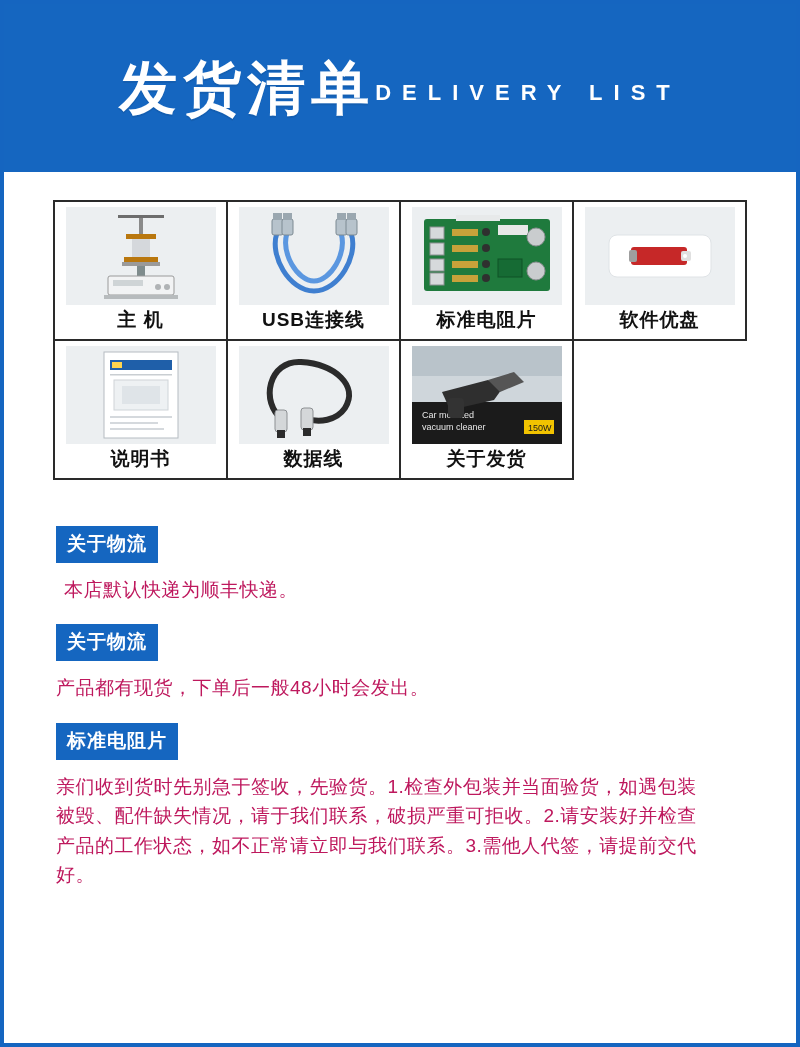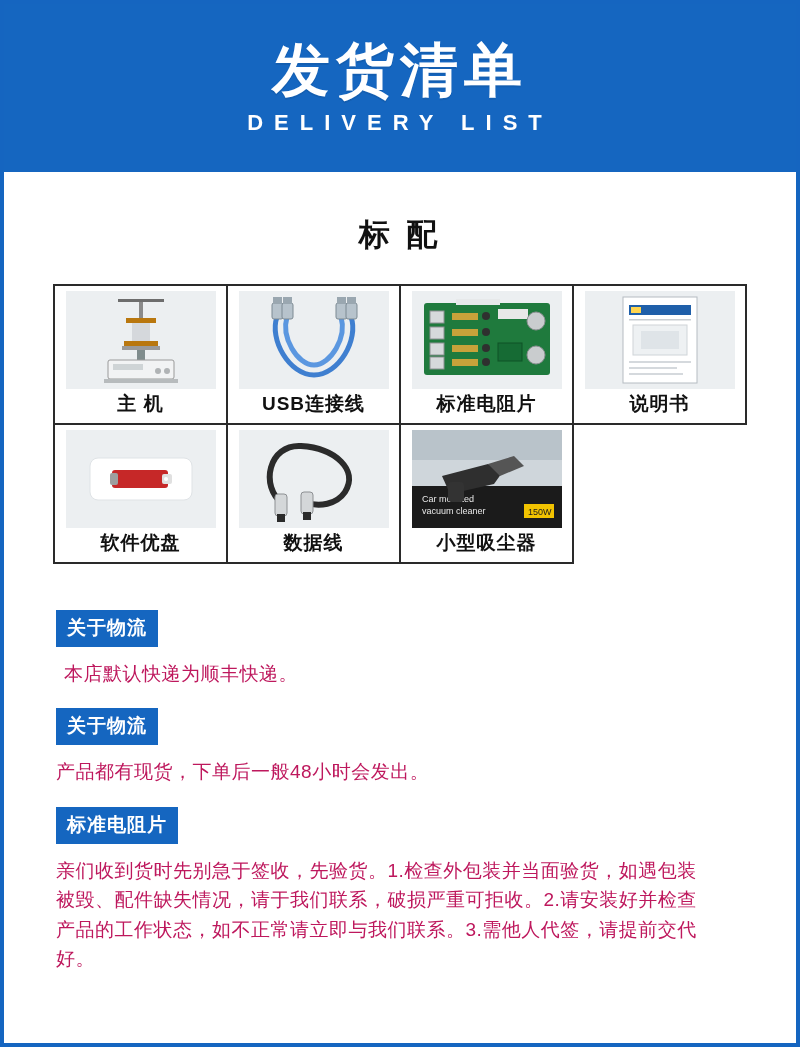--- a/index.html
+++ b/index.html
@@ -20,21 +20,21 @@
     height: 1047px;
     box-sizing: border-box;
     border: 4px solid #1565c0;
     background: #ffffff;
   }
   
   .header {
     background: #1566c0;
     height: 168px;
     display: flex;
-    flex-direction: column;
+    flex-direction: row;
     align-items: center;
     justify-content: center;
     color: #ffffff;
   }
   .header-title {
     font-size: 58px;
     font-weight: bold;
     letter-spacing: 6px;
     line-height: 1.05;
     text-shadow: 0 2px 0 rgba(0,0,0,0.08);
@@ -128,21 +128,20 @@
 </head>
 <body>
 
 <div class="page">
 
   <div class="header">
     <div class="header-title">发货清单</div>
     <div class="header-sub">DELIVERY LIST</div>
   </div>
 
-  <div class="section-title">标 配</div>
 
   <div class="grid-wrap">
     <div class="grid">
 
       <div class="cell">
         <div class="thumb">
           <svg width="150" height="98" viewBox="0 0 150 98">
             <rect x="0" y="0" width="150" height="98" fill="#eceff1"></rect>
             <rect x="52" y="8" width="46" height="3" fill="#6d6d6d"></rect>
             <rect x="73" y="11" width="4" height="18" fill="#8a8a8a"></rect>
@@ -204,46 +203,46 @@
             <rect x="44" y="8" width="44" height="6" fill="#e7e9ea"></rect>
           </svg>
         </div>
         <div class="cell-label">标准电阻片</div>
       </div>
 
       <div class="cell">
         <div class="thumb">
           <svg width="150" height="98" viewBox="0 0 150 98">
             <rect x="0" y="0" width="150" height="98" fill="#eceff1"></rect>
+            <rect x="24" y="28" width="102" height="42" rx="8" fill="#ffffff" stroke="#dfe3e6"></rect>
+            <rect x="46" y="40" width="56" height="18" rx="3" fill="#c62828"></rect>
+            <rect x="44" y="43" width="8" height="12" rx="2" fill="#9e9e9e"></rect>
+            <rect x="96" y="44" width="10" height="10" rx="2" fill="#e0e0e0"></rect>
+            <circle cx="100" cy="49" r="2" fill="#ffffff"></circle>
+          </svg>
+        </div>
+        <div class="cell-label">软件优盘</div>
+      </div>
+
+      <div class="cell">
+        <div class="thumb">
+          <svg width="150" height="98" viewBox="0 0 150 98">
+            <rect x="0" y="0" width="150" height="98" fill="#eceff1"></rect>
             <rect x="38" y="6" width="74" height="86" fill="#ffffff" stroke="#b5bcc2" stroke-width="1"></rect>
             <rect x="44" y="14" width="62" height="10" fill="#1f5fa9"></rect>
             <rect x="46" y="16" width="10" height="6" fill="#ffd54f"></rect>
             <rect x="44" y="28" width="62" height="1.5" fill="#c9ced2"></rect>
             <rect x="48" y="34" width="54" height="30" fill="#eef1f3" stroke="#cfd4d8"></rect>
             <rect x="56" y="40" width="38" height="18" fill="#dfe4e8"></rect>
             <rect x="44" y="70" width="62" height="2" fill="#d5d9dd"></rect>
             <rect x="44" y="76" width="48" height="2" fill="#d5d9dd"></rect>
             <rect x="44" y="82" width="54" height="2" fill="#d5d9dd"></rect>
           </svg>
         </div>
         <div class="cell-label">说明书</div>
-      </div>
-
-      <div class="cell">
-        <div class="thumb">
-          <svg width="150" height="98" viewBox="0 0 150 98">
-            <rect x="0" y="0" width="150" height="98" fill="#eceff1"></rect>
-            <rect x="24" y="28" width="102" height="42" rx="8" fill="#ffffff" stroke="#dfe3e6"></rect>
-            <rect x="46" y="40" width="56" height="18" rx="3" fill="#c62828"></rect>
-            <rect x="44" y="43" width="8" height="12" rx="2" fill="#9e9e9e"></rect>
-            <rect x="96" y="44" width="10" height="10" rx="2" fill="#e0e0e0"></rect>
-            <circle cx="100" cy="49" r="2" fill="#ffffff"></circle>
-          </svg>
-        </div>
-        <div class="cell-label">软件优盘</div>
       </div>
 
       <div class="cell">
         <div class="thumb">
           <svg width="150" height="98" viewBox="0 0 150 98">
             <rect x="0" y="0" width="150" height="98" fill="#eceff1"></rect>
             <path d="M44 74 C 20 56, 30 14, 62 16 C 96 18, 120 40, 106 62 C 98 74, 80 78, 66 72" fill="none" stroke="#2b2b2b" stroke-width="6" stroke-linecap="round"></path>
             <rect x="36" y="64" width="12" height="22" rx="3" fill="#d4d7d9" stroke="#8d9093"></rect>
             <rect x="38" y="84" width="8" height="8" fill="#2b2b2b"></rect>
             <rect x="62" y="62" width="12" height="22" rx="3" fill="#d4d7d9" stroke="#8d9093"></rect>
@@ -262,21 +261,21 @@
             <rect x="0" y="56" width="150" height="42" fill="#1b1b1b"></rect>
             <text x="10" y="72" fill="#e8e8e8" font-size="9" font-family="Liberation Sans, sans-serif">Car mounted</text>
             <text x="10" y="84" fill="#e8e8e8" font-size="9" font-family="Liberation Sans, sans-serif">vacuum cleaner</text>
             <rect x="112" y="74" width="30" height="14" fill="#f2c300"></rect>
             <text x="116" y="85" fill="#1b1b1b" font-size="9" font-family="Liberation Sans, sans-serif">150W</text>
             <path d="M30 46 l46 -12 l16 6 l-10 14 l-44 10 z" fill="#2f2f2f"></path>
             <path d="M76 34 l26 -8 l10 10 l-24 10 z" fill="#555555"></path>
             <rect x="36" y="52" width="16" height="20" rx="4" fill="#333333"></rect>
           </svg>
         </div>
-        <div class="cell-label">小型吸尘器</div>
+        <div class="cell-label">关于发货</div>
       </div>
 
     </div>
   </div>
 
   <div class="notes">
 
     <div class="note-block spaced">
       <span class="badge">关于物流</span>
       <div class="note-text indent">本店默认快递为顺丰快递。</div>

